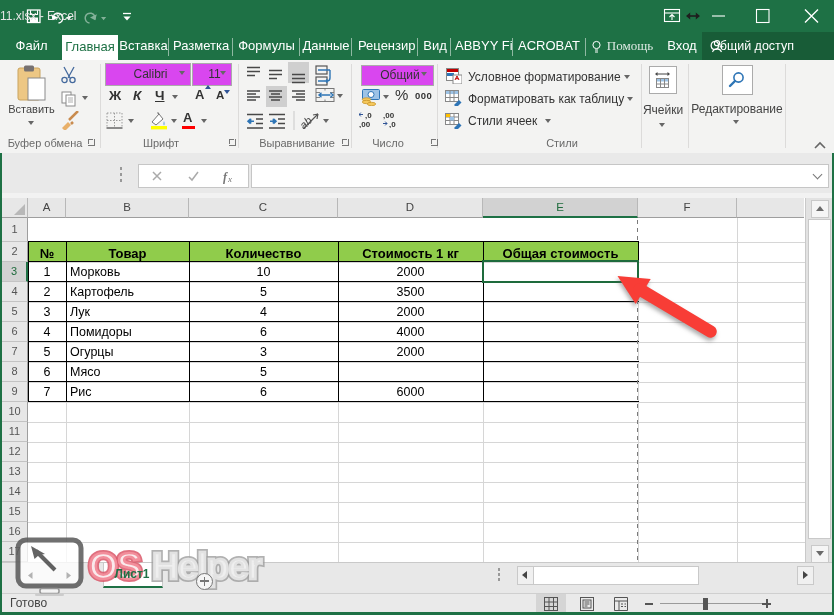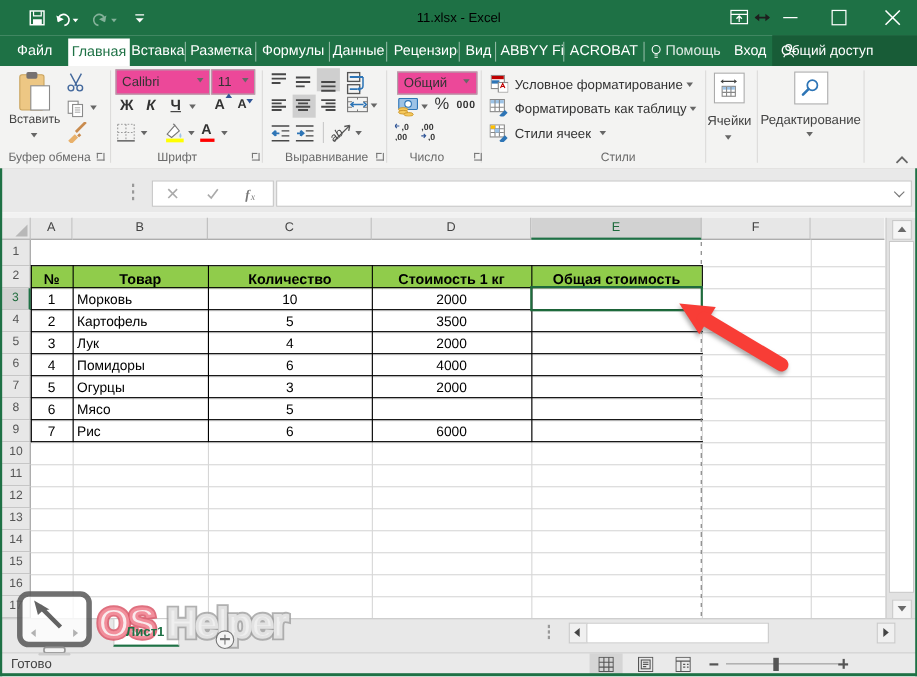--- a/index.html
+++ b/index.html
@@ -10,21 +10,21 @@
   #titlebar{left:0;top:0;width:834px;height:32px;background:#1E7145;}
   #tabrow{left:0;top:32px;width:834px;height:28px;background:#1E7145;}
   .tab{position:absolute;top:0;height:28px;line-height:28px;color:#fff;font-size:13px;text-align:center;white-space:nowrap;}
   .tabsep{position:absolute;top:6px;height:18px;width:1px;background:rgba(255,255,255,0.5);}
   #ribbon{left:0;top:60px;width:834px;height:93px;background:#F3F3F2;border-bottom:1px solid #C8C6C4;}
   .gsep{position:absolute;top:4px;height:84px;width:1px;background:#DCDBDA;}
   .glabel{position:absolute;top:76px;height:14px;line-height:14px;font-size:11px;color:#6a6a6a;text-align:center;}
   .launcher{position:absolute;top:79px;width:8px;height:8px;}
   .launcher:before{content:"";position:absolute;left:0;top:0;width:6px;height:6px;border-right:1px solid #777;border-bottom:1px solid #777;}
   .launcher:after{content:"";position:absolute;left:0px;top:0px;width:4px;height:4px;border-left:1px solid #777;border-top:1px solid #777;}
-  .combo{position:absolute;background:#ec4899;border:1px solid #ABABAB;font-size:12px;color:#333;}
+  .combo{position:absolute;background:#d946ef;border:1px solid #ABABAB;font-size:12px;color:#333;text-align:center;}
   .cdn{position:absolute;width:0;height:0;border-left:3.5px solid transparent;border-right:3.5px solid transparent;border-top:4px solid #666;}
   
   #fbar{left:0;top:153px;width:834px;height:40px;background:#E9E9E9;}
   
   #sheet{left:0;top:198px;width:834px;height:364px;background:#fff;}
   .colhdr{position:absolute;top:0;height:19px;background:#E7E7E7;border-right:1px solid #B8B8B8;border-bottom:1px solid #9E9E9E;
           font-size:11.5px;color:#444;text-align:center;line-height:19px;}
   .rowhdr{position:absolute;left:2px;width:25px;height:19px;background:#E7E7E7;border-right:1px solid #9E9E9E;border-bottom:1px solid #C3C3C3;
           font-size:11px;color:#555;text-align:center;line-height:19px;}
   .gvl{position:absolute;width:1px;background:#D6D6D6;}
@@ -59,21 +59,21 @@
       <path d="M69 12.5 a5 5 0 1 0 -5.5 3.6" stroke="#fff" fill="none" stroke-width="1.5"></path>
       <path d="M70.8 7.2 l-1.6 6 -5.2 -2.8 z" fill="#fff"></path>
       <path d="M75 10 l2.6 3.2 2.6-3.2 z" fill="#fff"></path>
     </g>
 
     <g stroke="#fff">
       <path d="M97 6.5 h8" stroke-width="1.3"></path>
       <path d="M97.4 9.5 l3.6 4 3.6-4 z" fill="#fff" stroke="none"></path>
     </g>
   </svg>
-  <div class="abs" style="left:0;top:0;width:834px;height:32px;line-height:32px;text-align:center;color:#000000;font-size:12px;">11.xlsx - Excel</div>
+  <div class="abs" style="left:0;top:0;width:834px;height:32px;line-height:32px;color:#e5e5e5;font-size:12px;">11.xlsx - Excel</div>
 
   <svg class="abs" style="left:660px;top:0" width="174" height="32" viewBox="0 0 174 32">
     <g stroke="#fff" fill="none" stroke-width="1.1">
       <rect x="4.5" y="9.5" width="15" height="12"></rect>
       <path d="M4.5 13 h15"></path>
       <path d="M12 20 v-5 M9.5 17 L12 14.5 l2.5 2.5"></path>
       <path d="M52 16 h13"></path>
       <rect x="96.5" y="9.5" width="12.5" height="13"></rect>
       <path d="M145 9.5 l13 13 M158 9.5 l-13 13" stroke-width="1.4"></path>
     </g>
@@ -88,21 +88,21 @@
   <div class="tab" style="left:8px;width:47px;">Файл</div>
   <div class="tab" style="left:62px;width:56px;top:3px;height:25px;line-height:23px;background:#fff;color:#1E7145;">Главная</div>
   <div class="tab" style="left:119px;width:49px;">Вставка</div>
   <div class="tab" style="left:170px;width:59px;overflow:hidden;text-align:left;padding-left:3px;">Разметка ст</div>
   <div class="tab" style="left:234px;width:65px;">Формулы</div>
   <div class="tab" style="left:301px;width:50px;">Данные</div>
   <div class="tab" style="left:353px;width:58px;overflow:hidden;text-align:left;padding-left:5px;">Рецензиров</div>
   <div class="tab" style="left:419px;width:32px;">Вид</div>
   <div class="tab" style="left:452px;width:58px;overflow:hidden;text-align:left;padding-left:3px;">ABBYY Fin</div>
   <div class="tab" style="left:514px;width:70px;">ACROBAT</div>
-  <div class="tab" style="left:604px;width:52px;color:rgba(255,255,255,0.85);">Помощь</div>
+  <div class="tab" style="left:604px;width:52px;color:rgba(255,255,255,0.85);font-family:Liberation Serif, serif;">Помощь</div>
   <div class="tab" style="left:662px;width:40px;">Вход</div>
   <div class="tabsep" style="left:168px;"></div>
   <div class="tabsep" style="left:232px;"></div>
   <div class="tabsep" style="left:299px;"></div>
   <div class="tabsep" style="left:351px;"></div>
   <div class="tabsep" style="left:417px;"></div>
   <div class="tabsep" style="left:450px;"></div>
   <div class="tabsep" style="left:512px;"></div>
   <div class="tabsep" style="left:585px;"></div>
 

